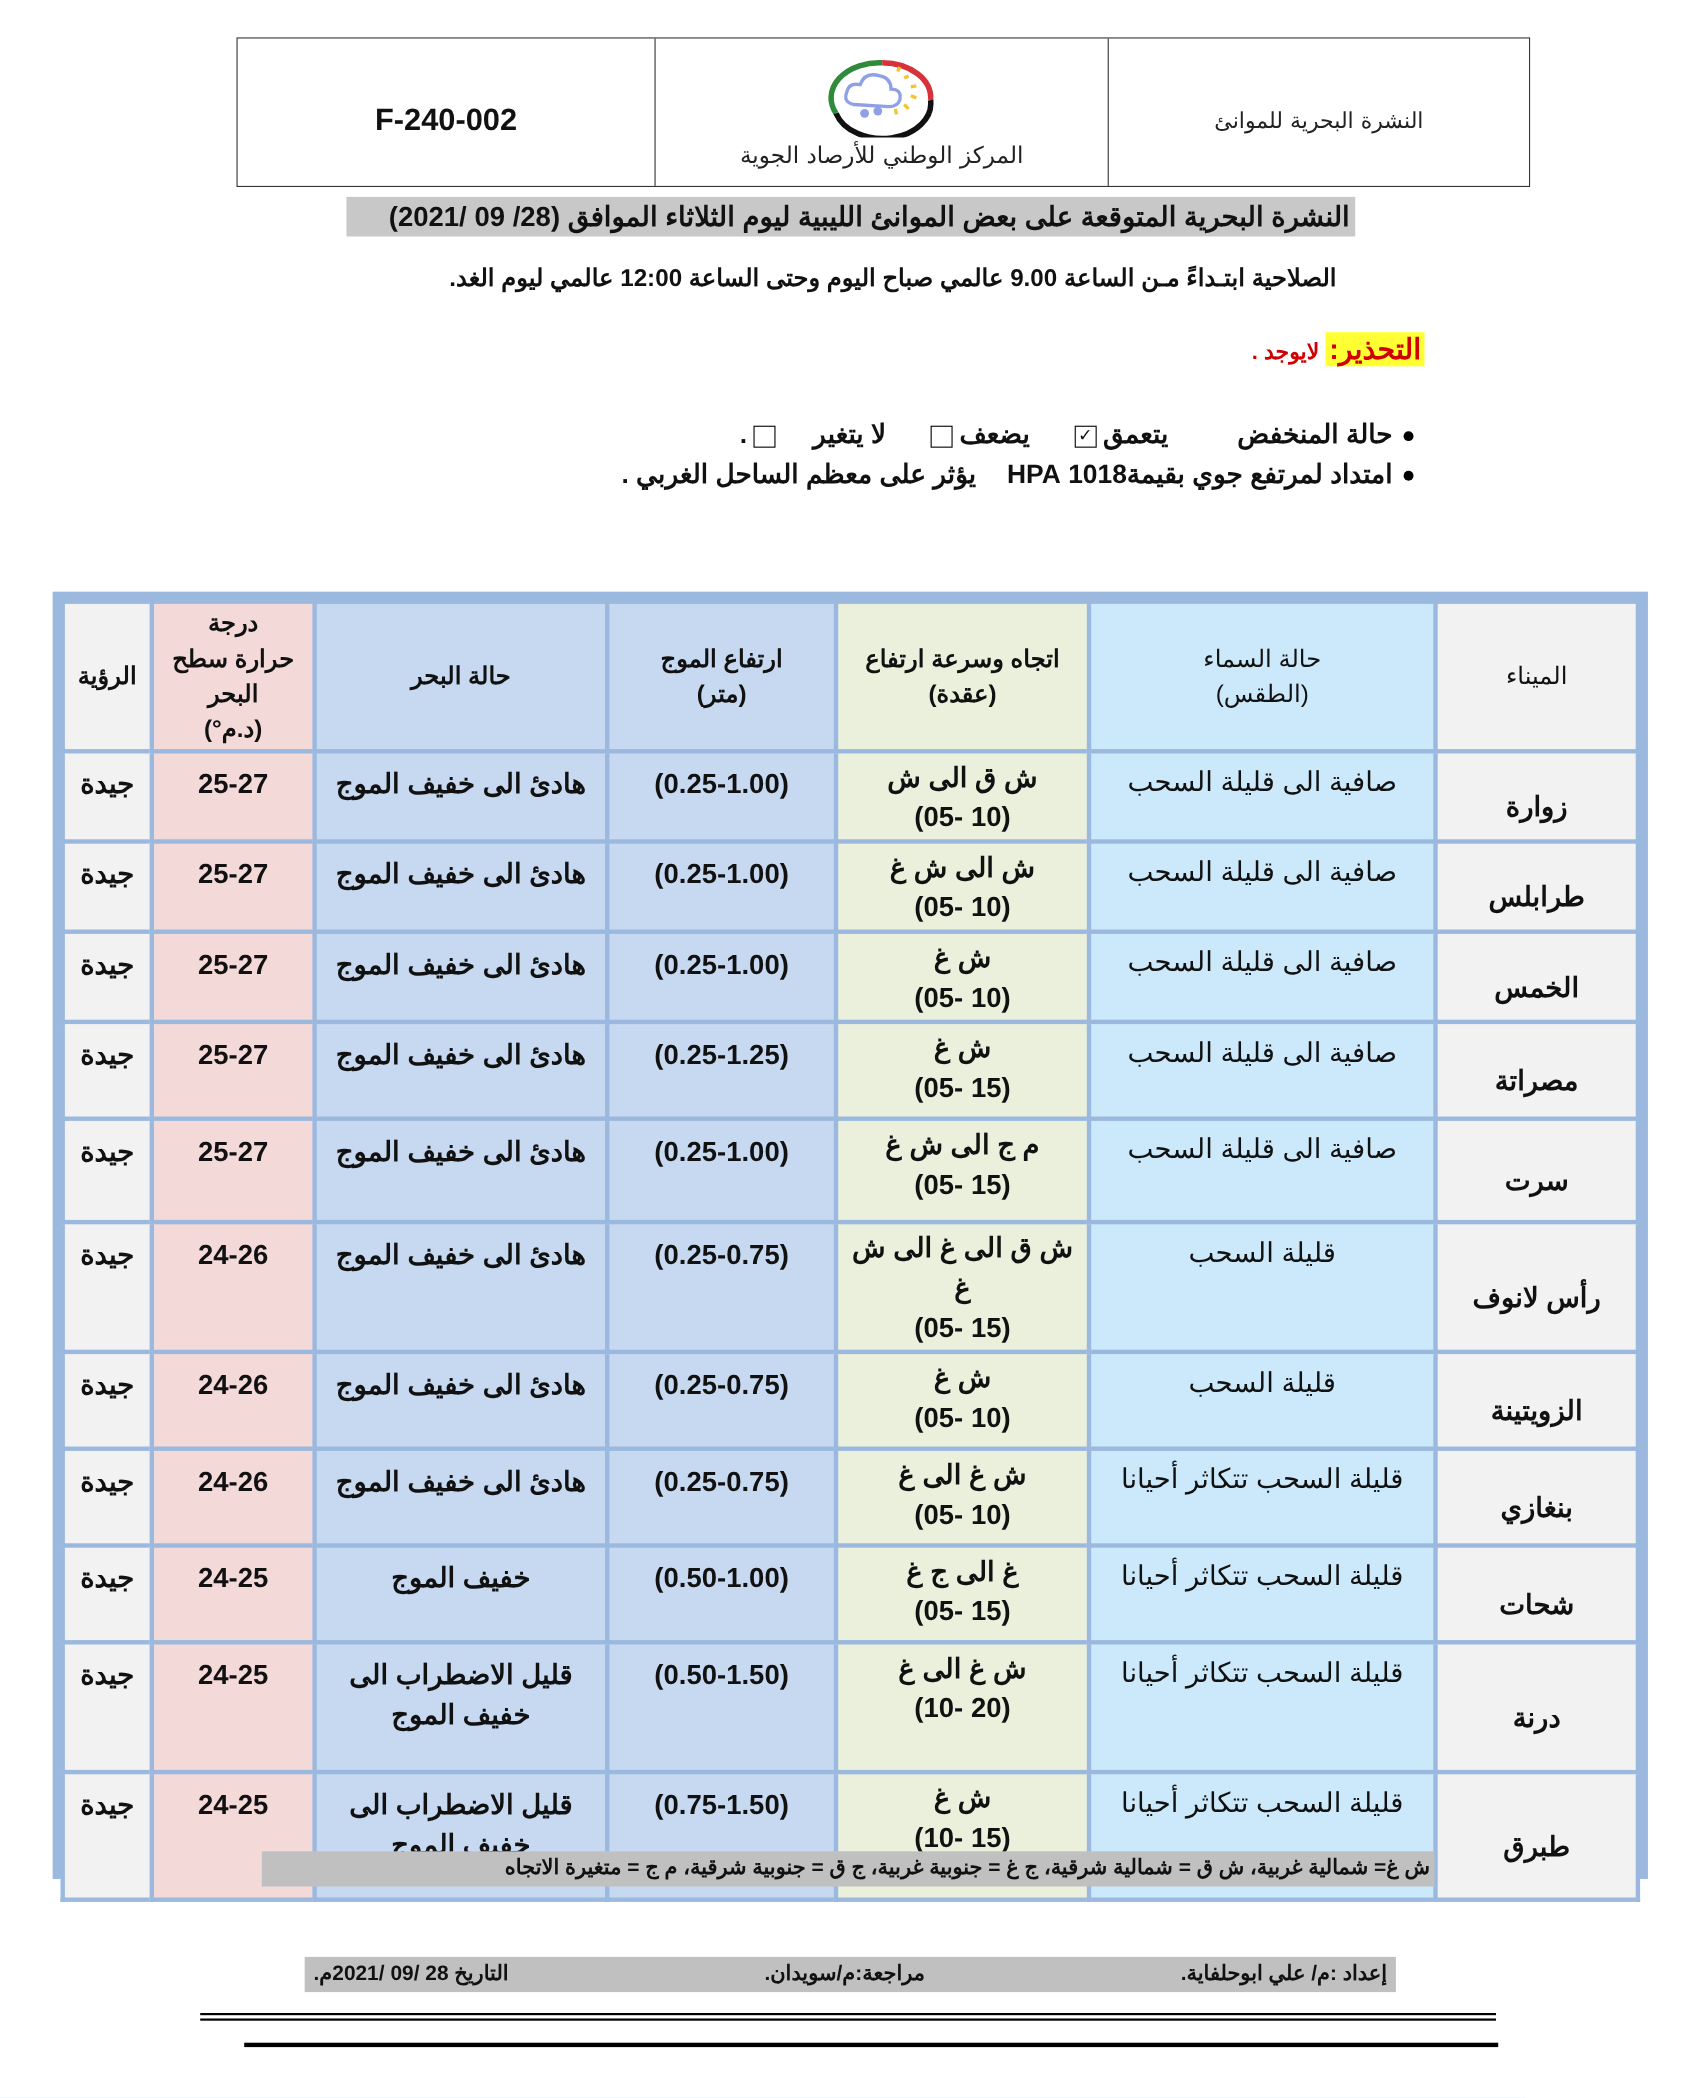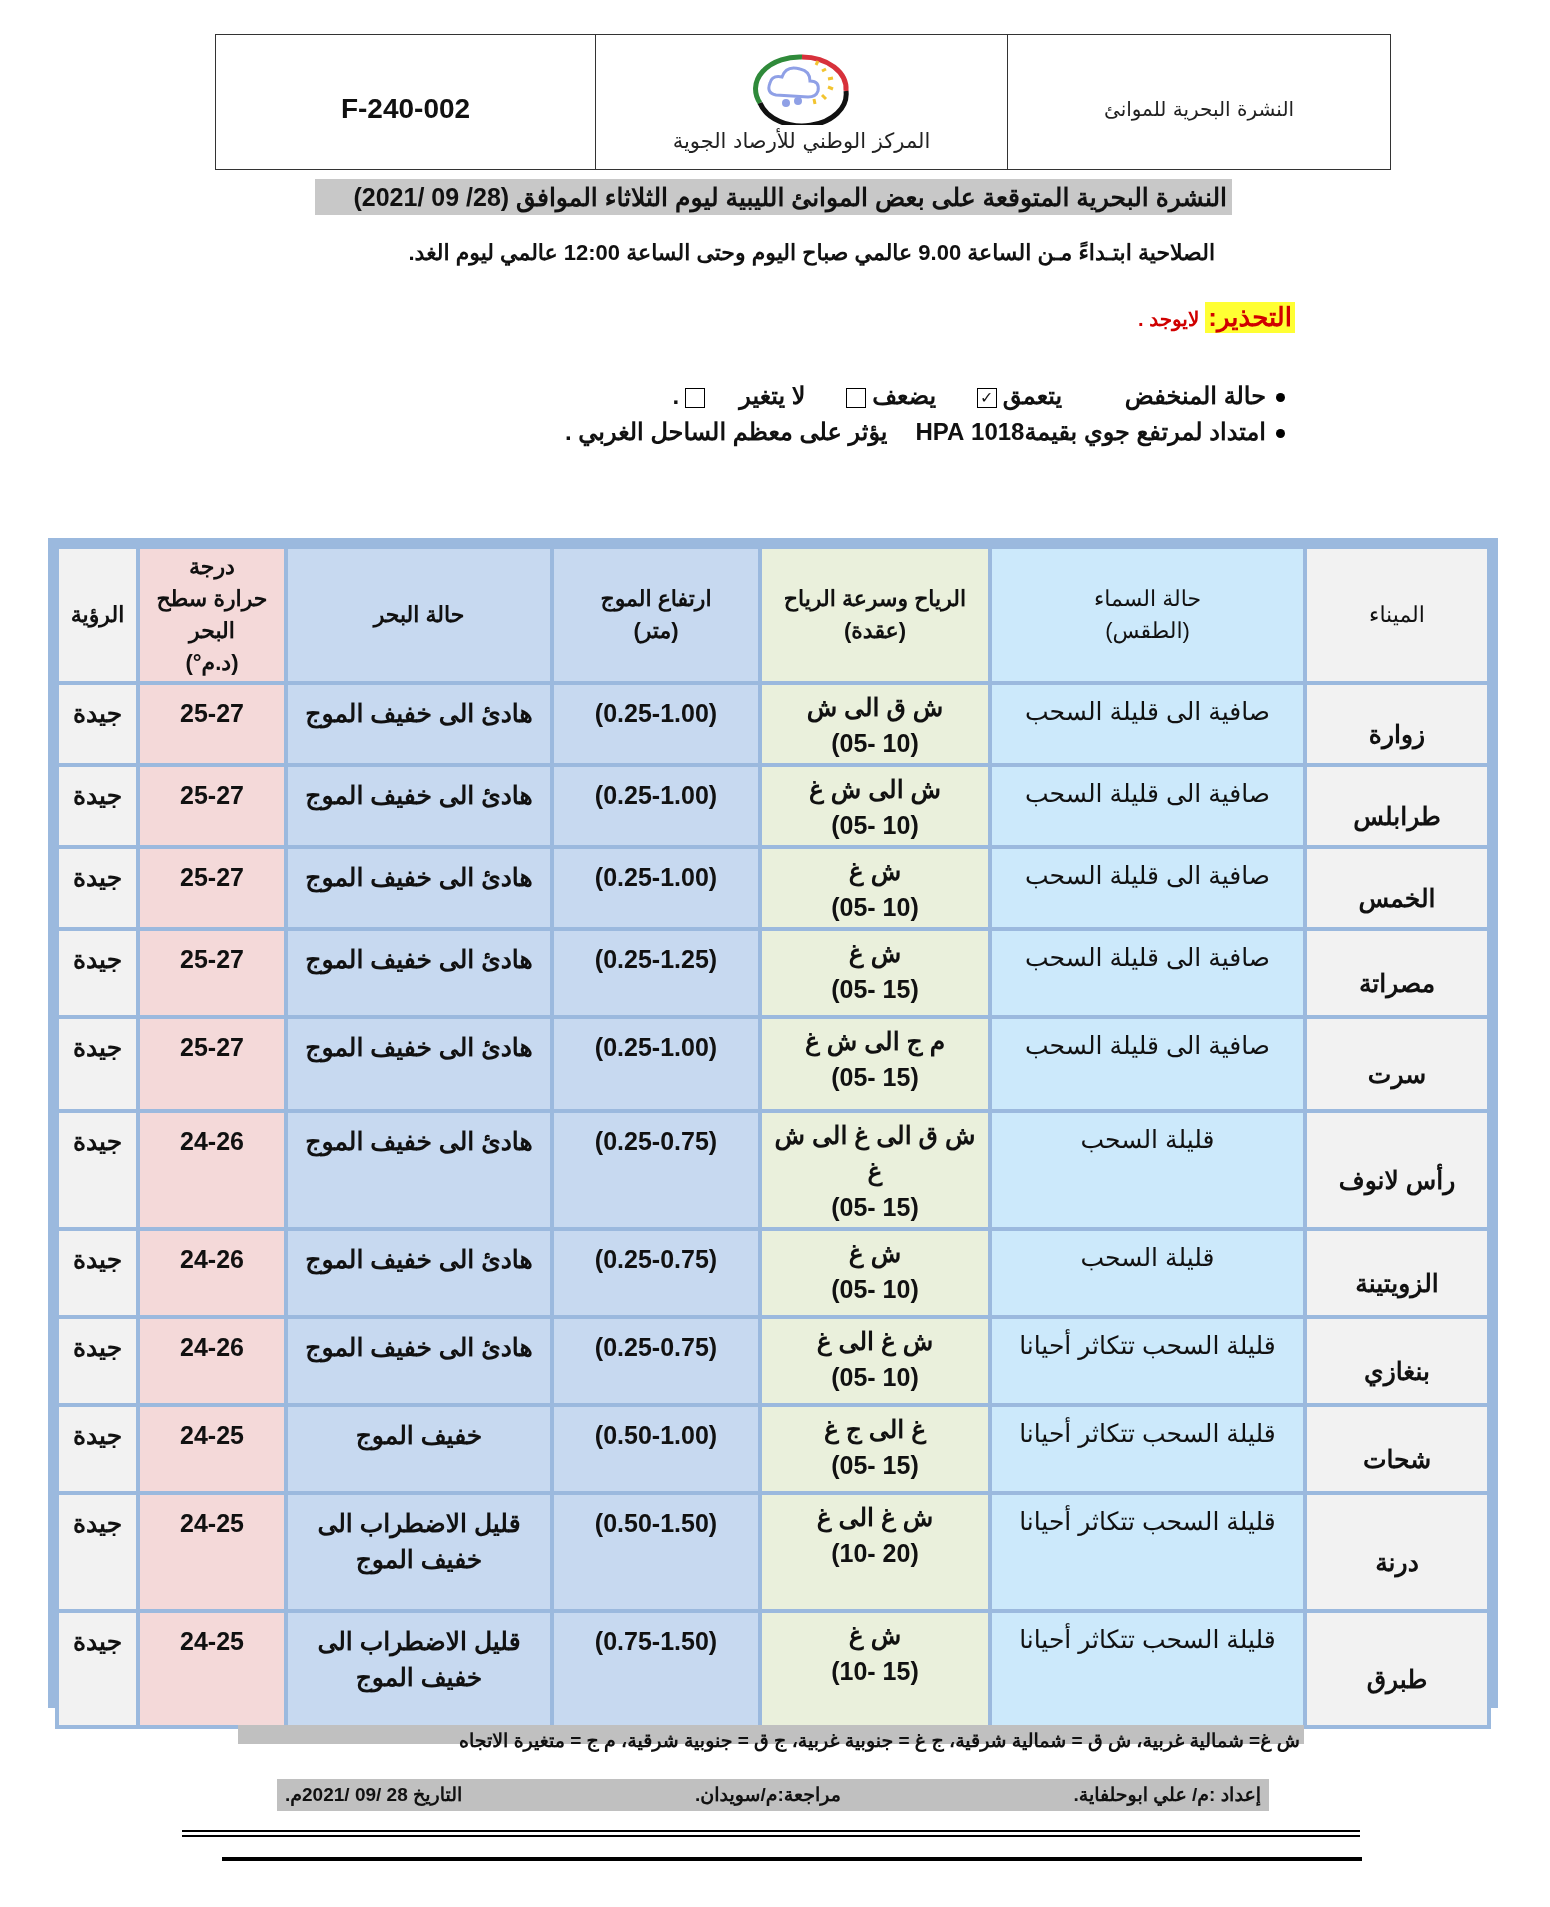--- a/index.html
+++ b/index.html
@@ -33,21 +33,21 @@
   .cWind{background:#eaf0dc;width:218px;}
   .cWave{background:#c7d9f0;width:196px;}
   .cSea{background:#c7d9f0;width:254px;}
   .cTemp{background:#f4d9d9;width:136px;}
   .cVis{background:#f2f2f2;}
   .cSky.tx{vertical-align:top;padding-top:8px;text-align:center;}
   .cSky.hd,.cPort.hd{font-weight:normal;}
   .cPort.body{vertical-align:middle;padding-top:22px;font-weight:bold;}
   .cSea.tx,.cWave.tx,.cTemp.tx,.cVis.tx{vertical-align:top;padding-top:10px;}
   .cWind.tx{vertical-align:top;padding-top:4px;}
-  .legend{left:238px;top:1725px;width:1066px;height:19px;background:#c0c0c0;direction:rtl;font-weight:bold;font-size:19px;line-height:31px;text-align:right;padding-right:4px;box-sizing:border-box;font-family:"Liberation Sans",sans-serif;white-space:nowrap;}
+  .legend{left:238px;top:1683px;width:1066px;height:32px;background:#c0c0c0;direction:rtl;font-weight:bold;font-size:19px;line-height:31px;text-align:right;padding-right:4px;box-sizing:border-box;font-family:"Liberation Sans",sans-serif;white-space:nowrap;}
   .sign{left:277px;top:1779px;width:992px;height:32px;background:#c0c0c0;direction:rtl;font-weight:bold;font-size:19px;line-height:32px;font-family:"Liberation Sans",sans-serif;display:flex;justify-content:space-between;padding:0 8px;box-sizing:border-box;}
   .rule1{left:182px;top:1830px;width:1178px;height:0;border-top:2px solid #000;border-bottom:2px solid #000;padding-top:3px;}
   .rule2{left:222px;top:1857px;width:1140px;height:4px;background:#000;}
   .foot{top:1974px;font-family:Liberation Mono, monospace;font-weight:bold;font-size:30px;}
 </style>
 </head>
 <body>
 
 <div id="hdr" class="abs">
   <div class="c code">F-240-002</div>
@@ -96,21 +96,21 @@
 <div id="tblwrap" class="abs">
   <table>
     <thead>
       <tr style="height:130px">
         <th class="cPort hd">الميناء</th>
         <th class="cSky hd">
             <div>حالة السماء</div>
             <div>(الطقس)</div>
           </th>
         <th class="cWind">
-            <div>الرياح وسرعة الرياح</div>
+            <div>اتجاه وسرعة ارتفاع</div>
             <div>(عقدة)</div>
           </th>
         <th class="cWave">
             <div>ارتفاع الموج</div>
             <div>(متر)</div>
           </th>
         <th class="cSea">حالة البحر</th>
         <th class="cTemp">
             <div>درجة</div>
             <div>حرارة سطح</div>

